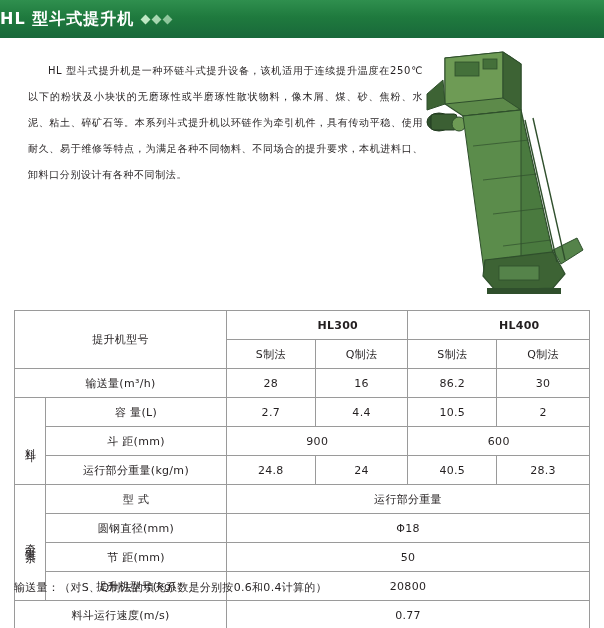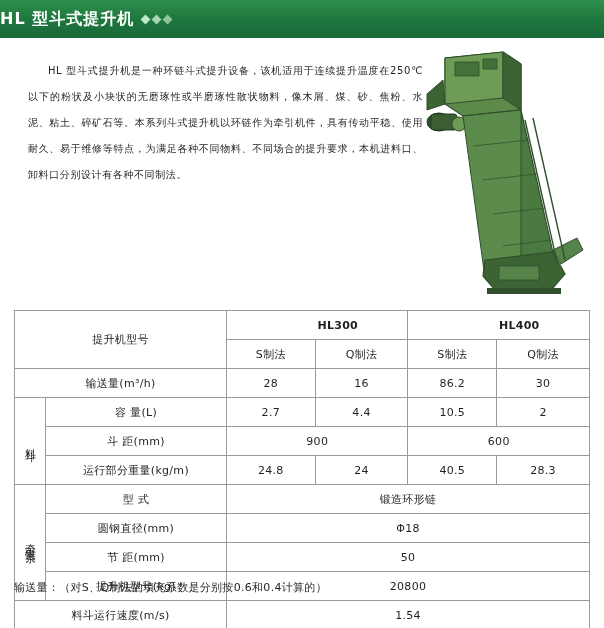--- a/index.html
+++ b/index.html
@@ -236,41 +236,41 @@
         <td class="rowhdr">运行部分重量(kg/m)</td>
         <td>24.8</td>
         <td>24</td>
         <td>40.5</td>
         <td>28.3</td>
       </tr>
 
       <tr>
         <td class="sidehdr" rowspan="4"><span class="vert">牵引链条</span></td>
         <td class="rowhdr">型 式</td>
-        <td colspan="4">锻造环形链</td>
+        <td colspan="4">运行部分重量</td>
       </tr>
 
       <tr>
         <td class="rowhdr">圆钢直径(mm)</td>
         <td colspan="4">Φ18</td>
       </tr>
 
       <tr>
         <td class="rowhdr">节 距(mm)</td>
         <td colspan="4">50</td>
       </tr>
 
       <tr>
         <td class="rowhdr">提升机型号(kg)</td>
         <td colspan="4">20800</td>
       </tr>
 
       <tr>
         <td class="rowhdr" colspan="2">料斗运行速度(m/s)</td>
-        <td colspan="4">1.54</td>
+        <td colspan="4">0.77</td>
       </tr>
 
     </tbody>
   </table>
 
   <div class="footnote">输送量：（对S、Q制法的填充系数是分别按0.6和0.4计算的）</div>
 
 </div>
 
 </body></html>

